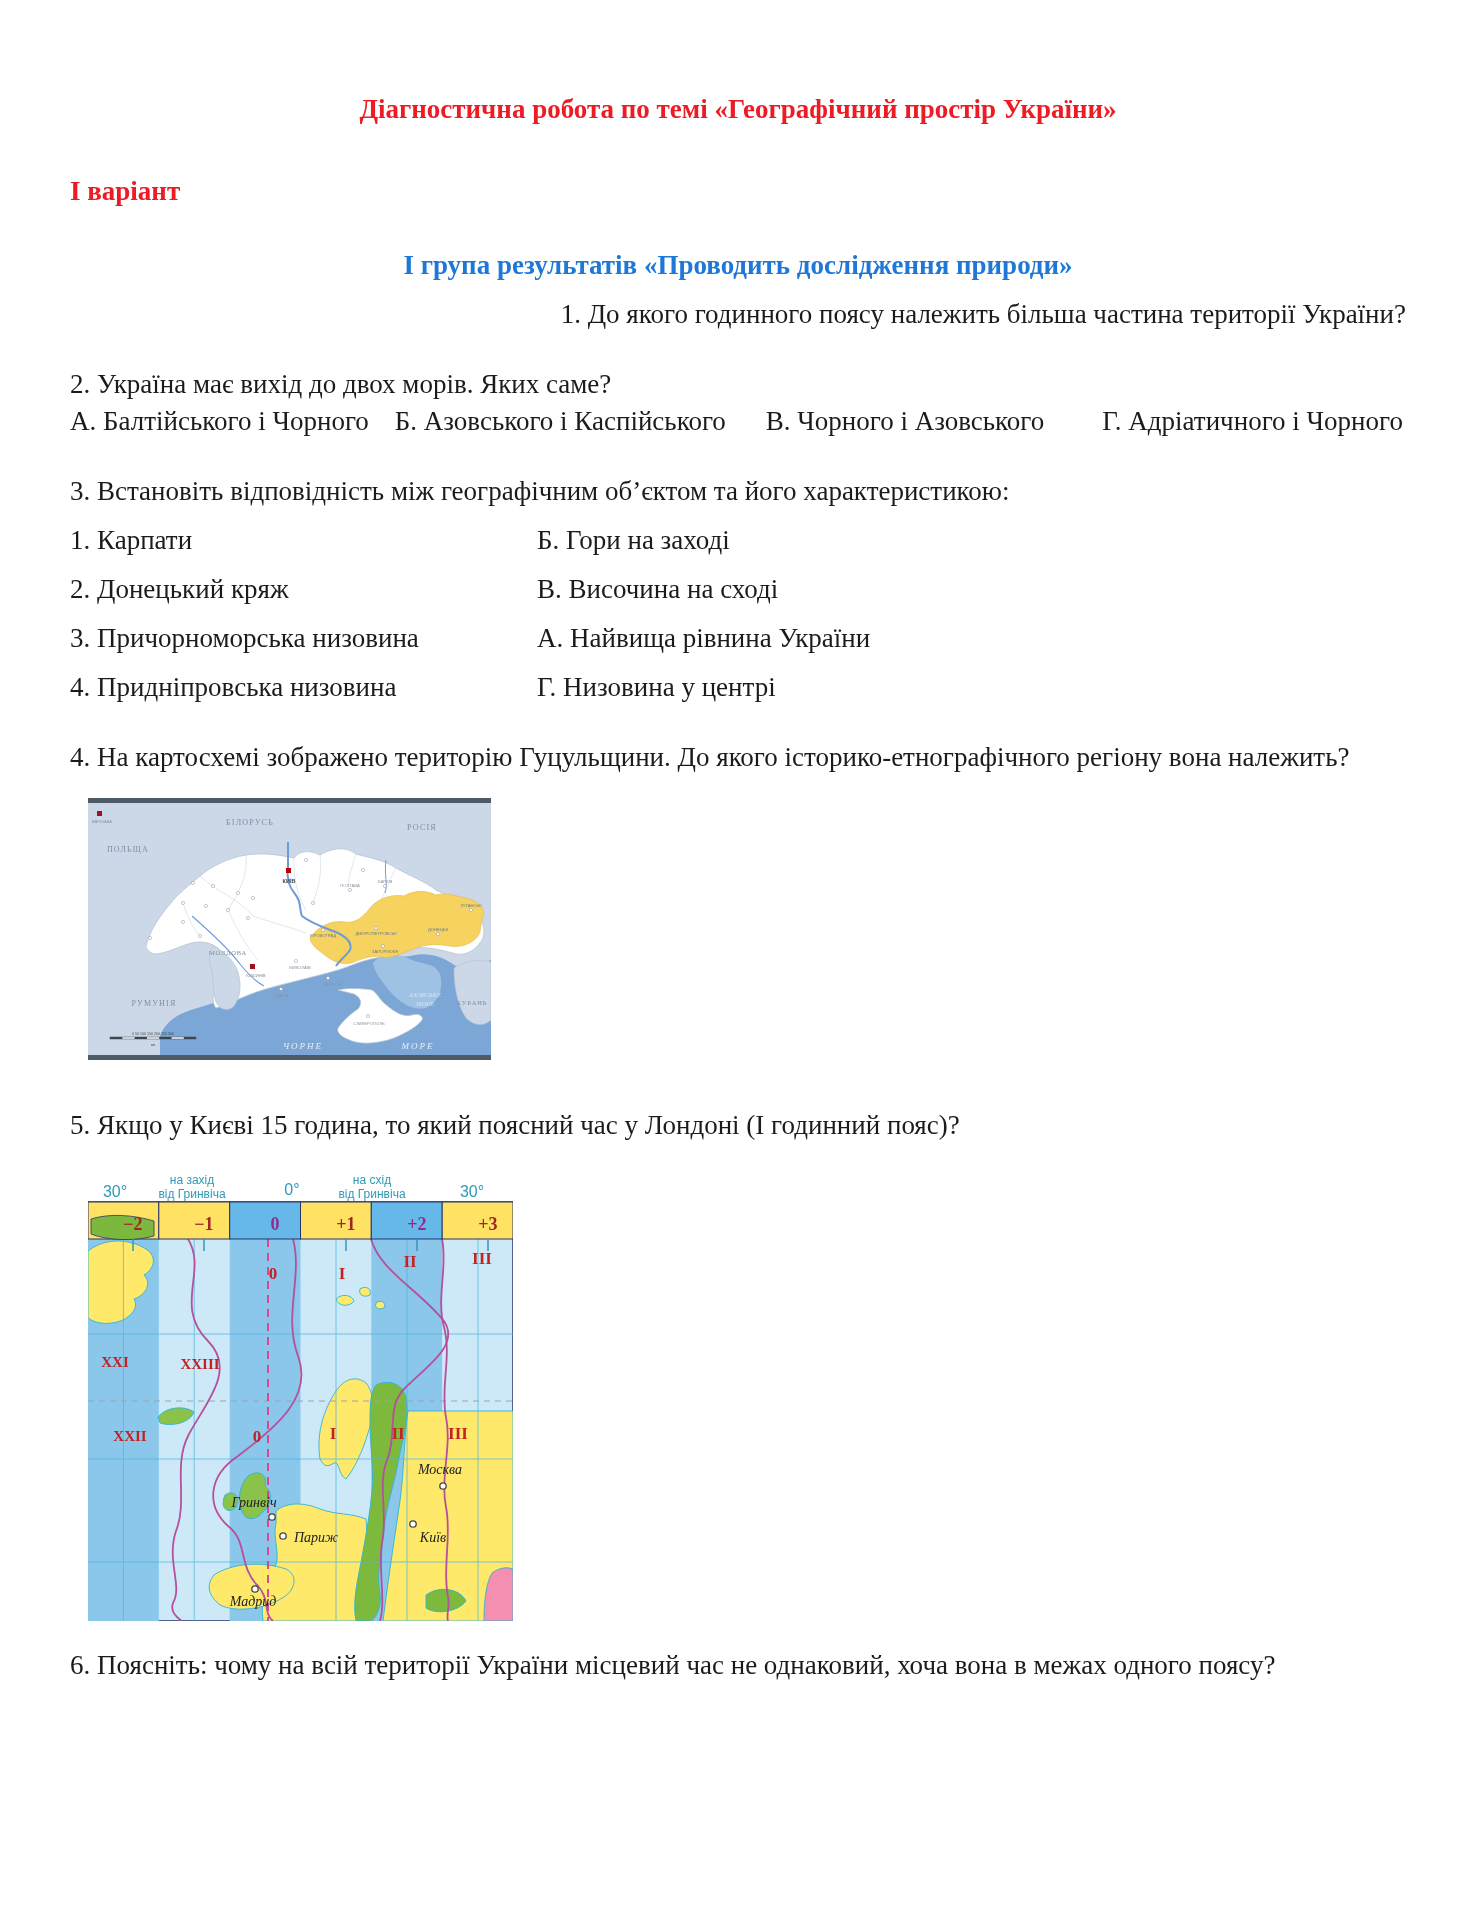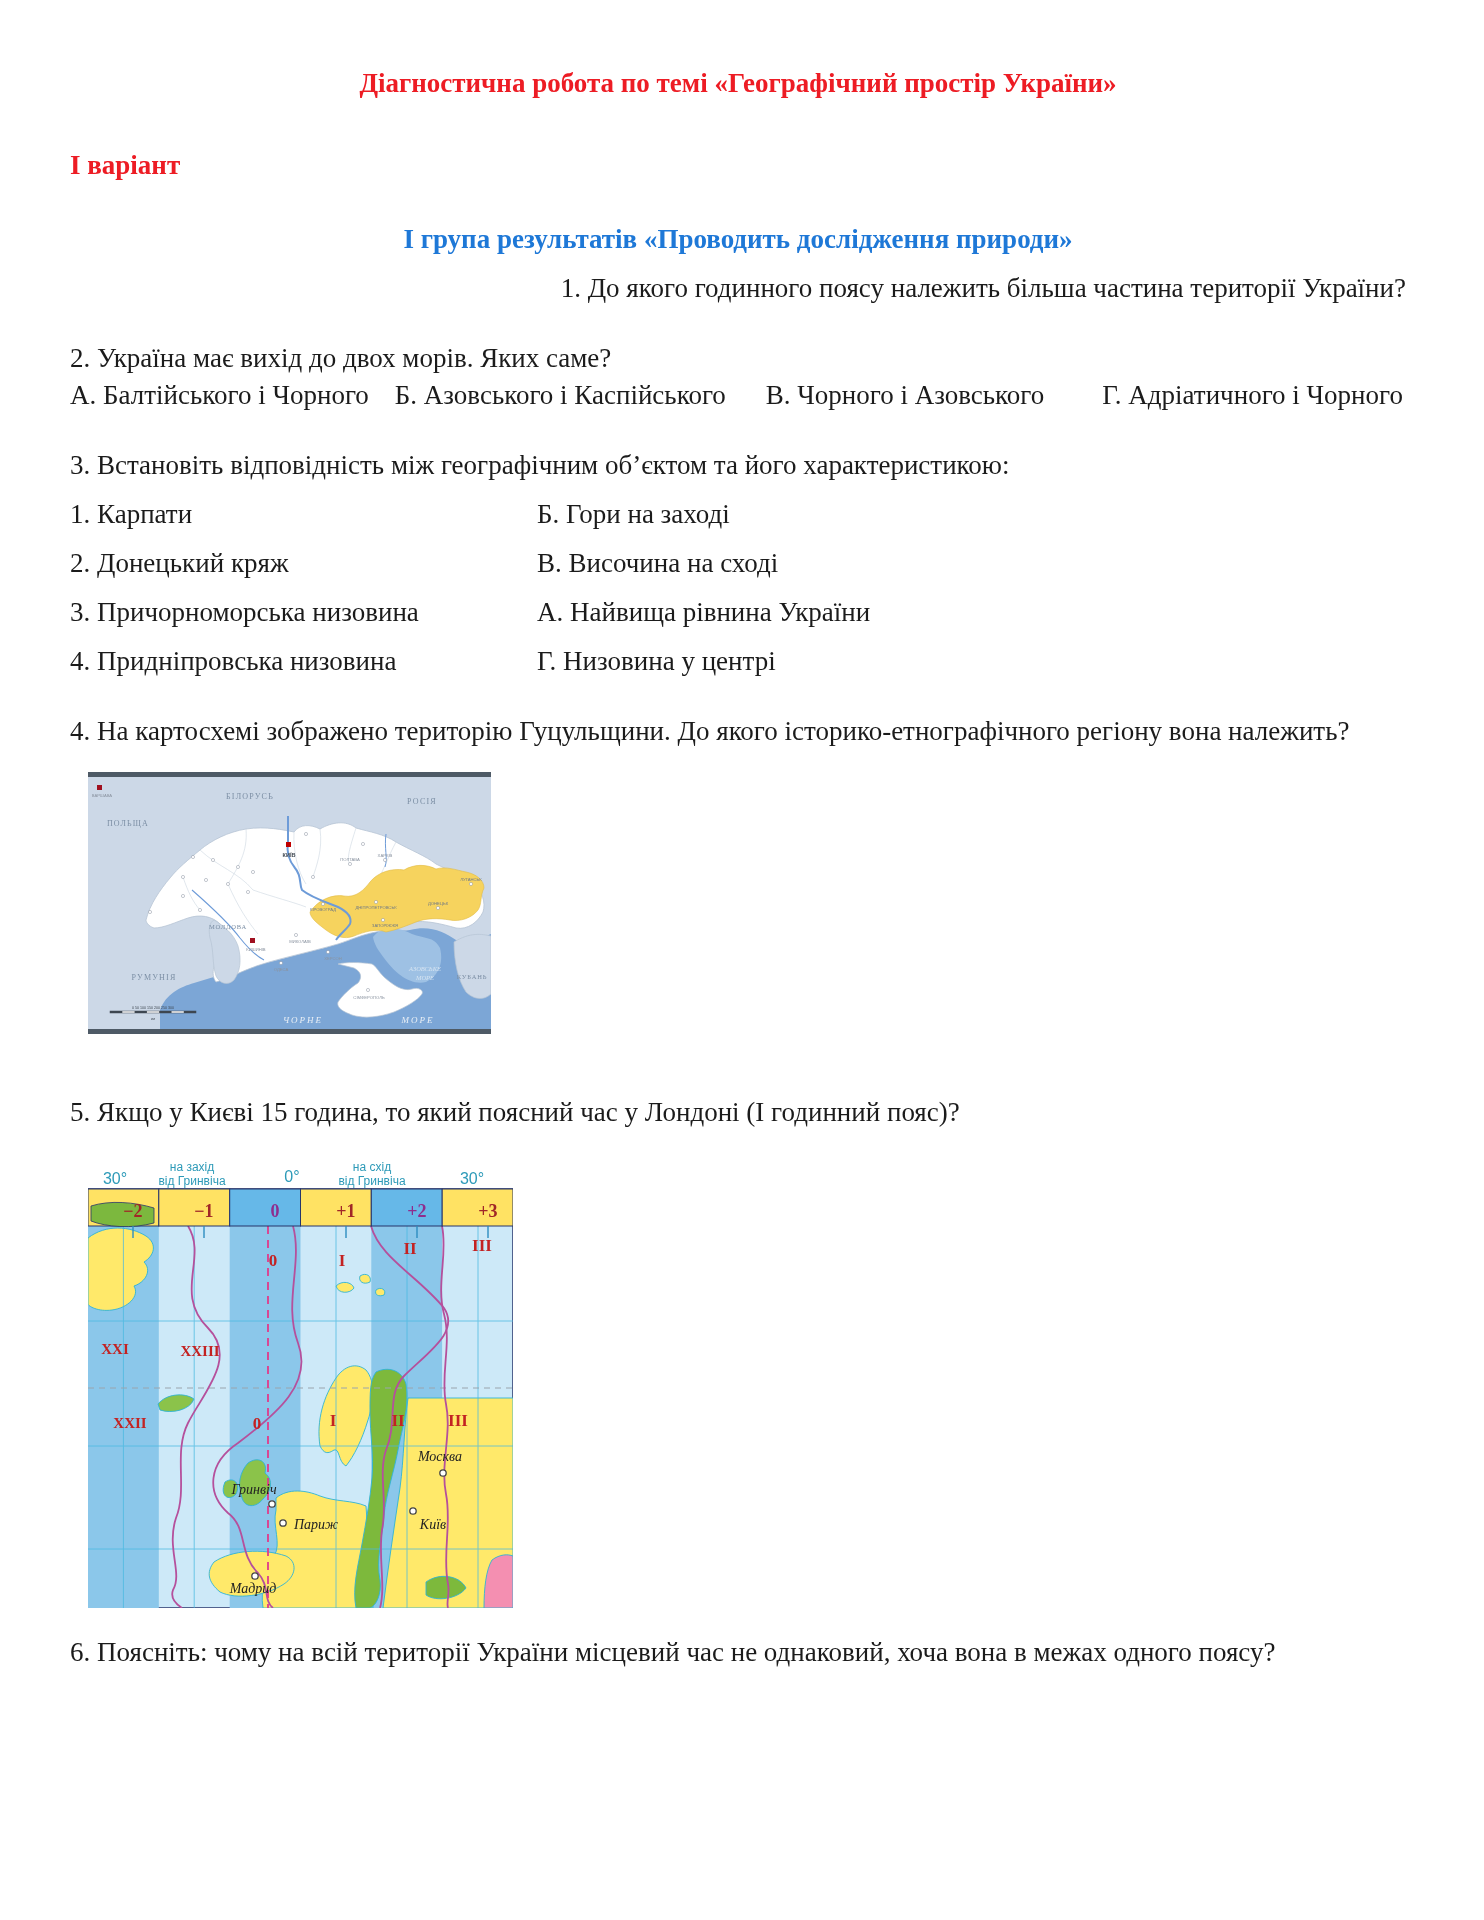--- a/index.html
+++ b/index.html
@@ -1,21 +1,21 @@
 <!DOCTYPE html>
 <html><head>
 <meta charset="utf-8">
 <style>
   html,body{margin:0;padding:0;}
   body{
     width:1484px;height:1920px;background:#ffffff;
     font-family:"Liberation Serif", serif;
     color:#1b1b1b;overflow:hidden;
   }
-  .content{width:1336px;margin-left:70px;padding-top:64px;}
+  .content{width:1336px;margin-left:70px;padding-top:90px;}
   p{margin:0;font-size:27px;line-height:37px;}
   .title{ text-align:center;font-weight:bold;font-size:27px;line-height:38px;color:#ed1c24;}
   .variant{text-align:left;font-weight:bold;font-size:27px;line-height:38px;color:#ed1c24;margin-top:44px;}
   .section{text-align:center;font-weight:bold;font-size:27px;line-height:38px;color:#1e78d7;margin-top:36px;}
   .q{margin-top:33px;}
   .q-first{margin-top:12px;text-align:right;}
   .optrow .opt{display:inline-block;width:160px;}
   .optrow .opt:last-child{width:auto;}
   .sep1{margin-right:26px;}
   .sep2{margin-right:40px;}
@@ -155,21 +155,21 @@
       <text class="svgtxt" x="65" y="237" font-size="3.6" text-anchor="middle" fill="#3d4650">0   50   100   150   200   250   300</text>
       <rect x="22" y="239" width="86" height="2" fill="#ffffff" stroke="#3d4650" stroke-width="0.5"></rect>
       <rect x="22" y="239" width="12.3" height="2" fill="#3d4650"></rect>
       <rect x="46.6" y="239" width="12.3" height="2" fill="#3d4650"></rect>
       <rect x="71.2" y="239" width="12.3" height="2" fill="#3d4650"></rect>
       <rect x="95.8" y="239" width="12.2" height="2" fill="#3d4650"></rect>
       <text class="svgtxt" x="65" y="248" font-size="3.6" text-anchor="middle" fill="#3d4650">км</text>
     </g>
   </svg>
 
-  <p class="q" style="margin-top:60px;">5. Якщо у Києві 15 година, то який поясний час у Лондоні (І годинний пояс)?</p>
+  <p class="q" style="margin-top:47px;">5. Якщо у Києві 15 година, то який поясний час у Лондоні (І годинний пояс)?</p>
 
   <svg class="figure fig2" width="425" height="450" viewBox="0 0 425 450" style="margin-left:18px;">
 
     <g class="svgtxt" text-anchor="middle" fill="#2d9ab8">
       <text x="27" y="26" font-size="16">30°</text>
       <text x="104" y="13" font-size="12">на захід</text>
       <text x="104" y="27" font-size="12">від Гринвіча</text>
       <text x="204" y="24" font-size="16">0°</text>
       <text x="284" y="13" font-size="12">на схід</text>
       <text x="284" y="27" font-size="12">від Гринвіча</text>

